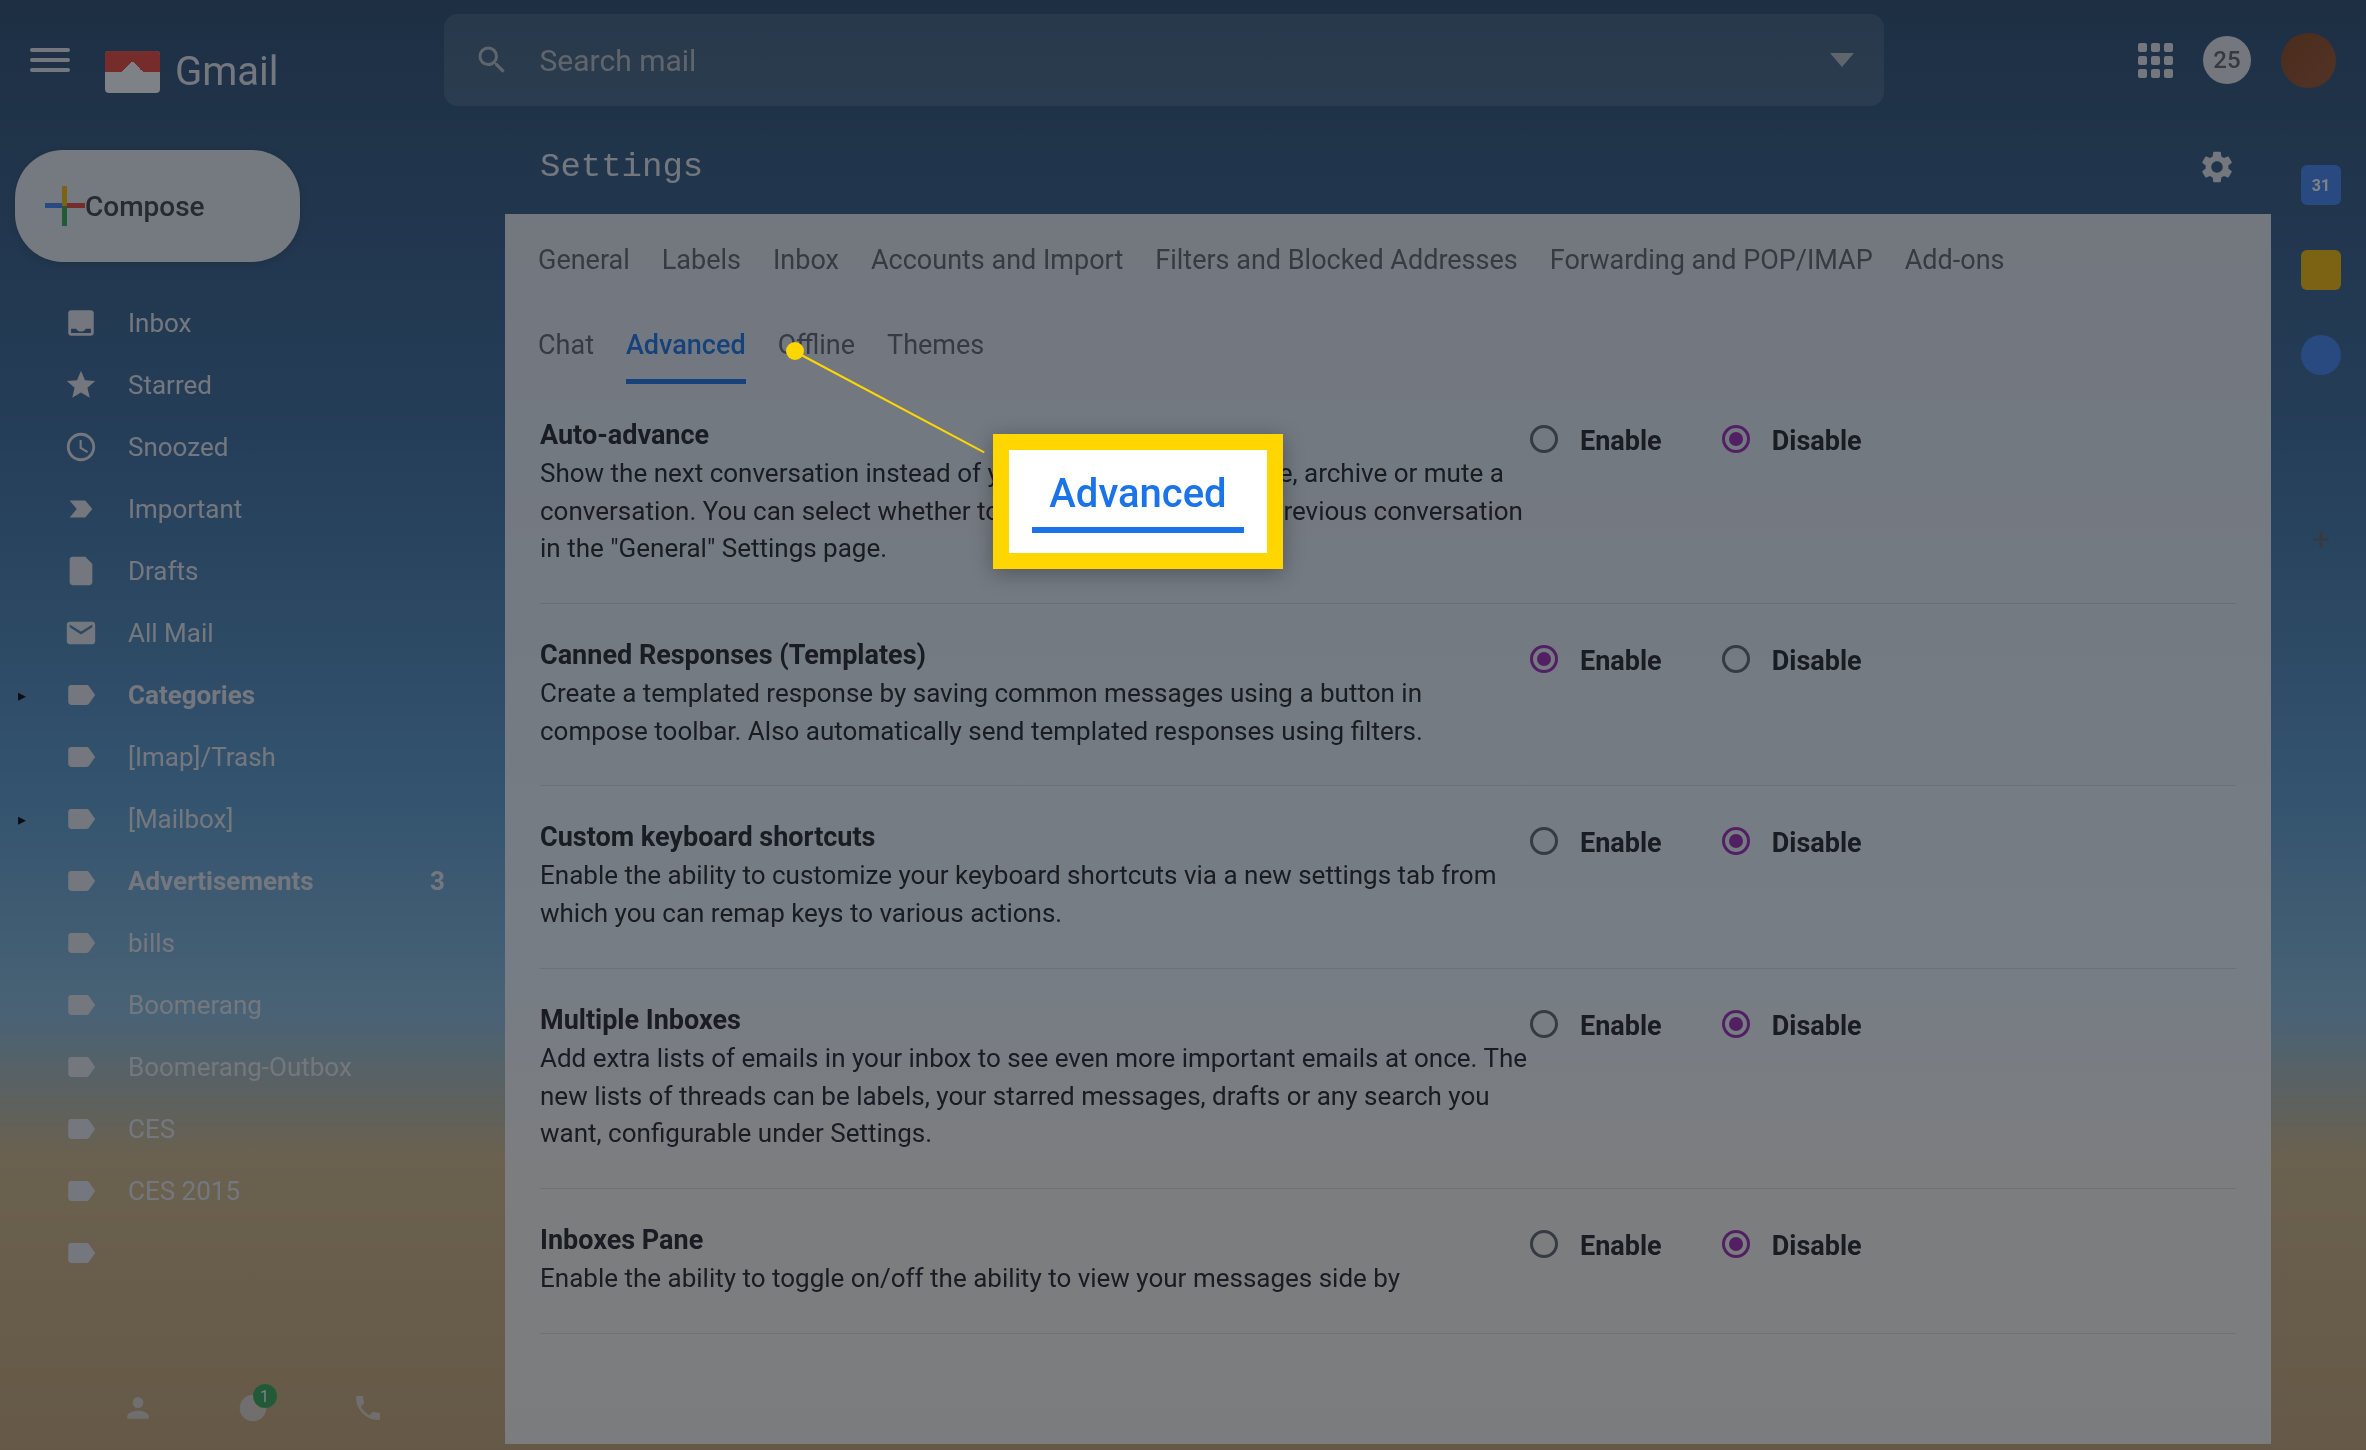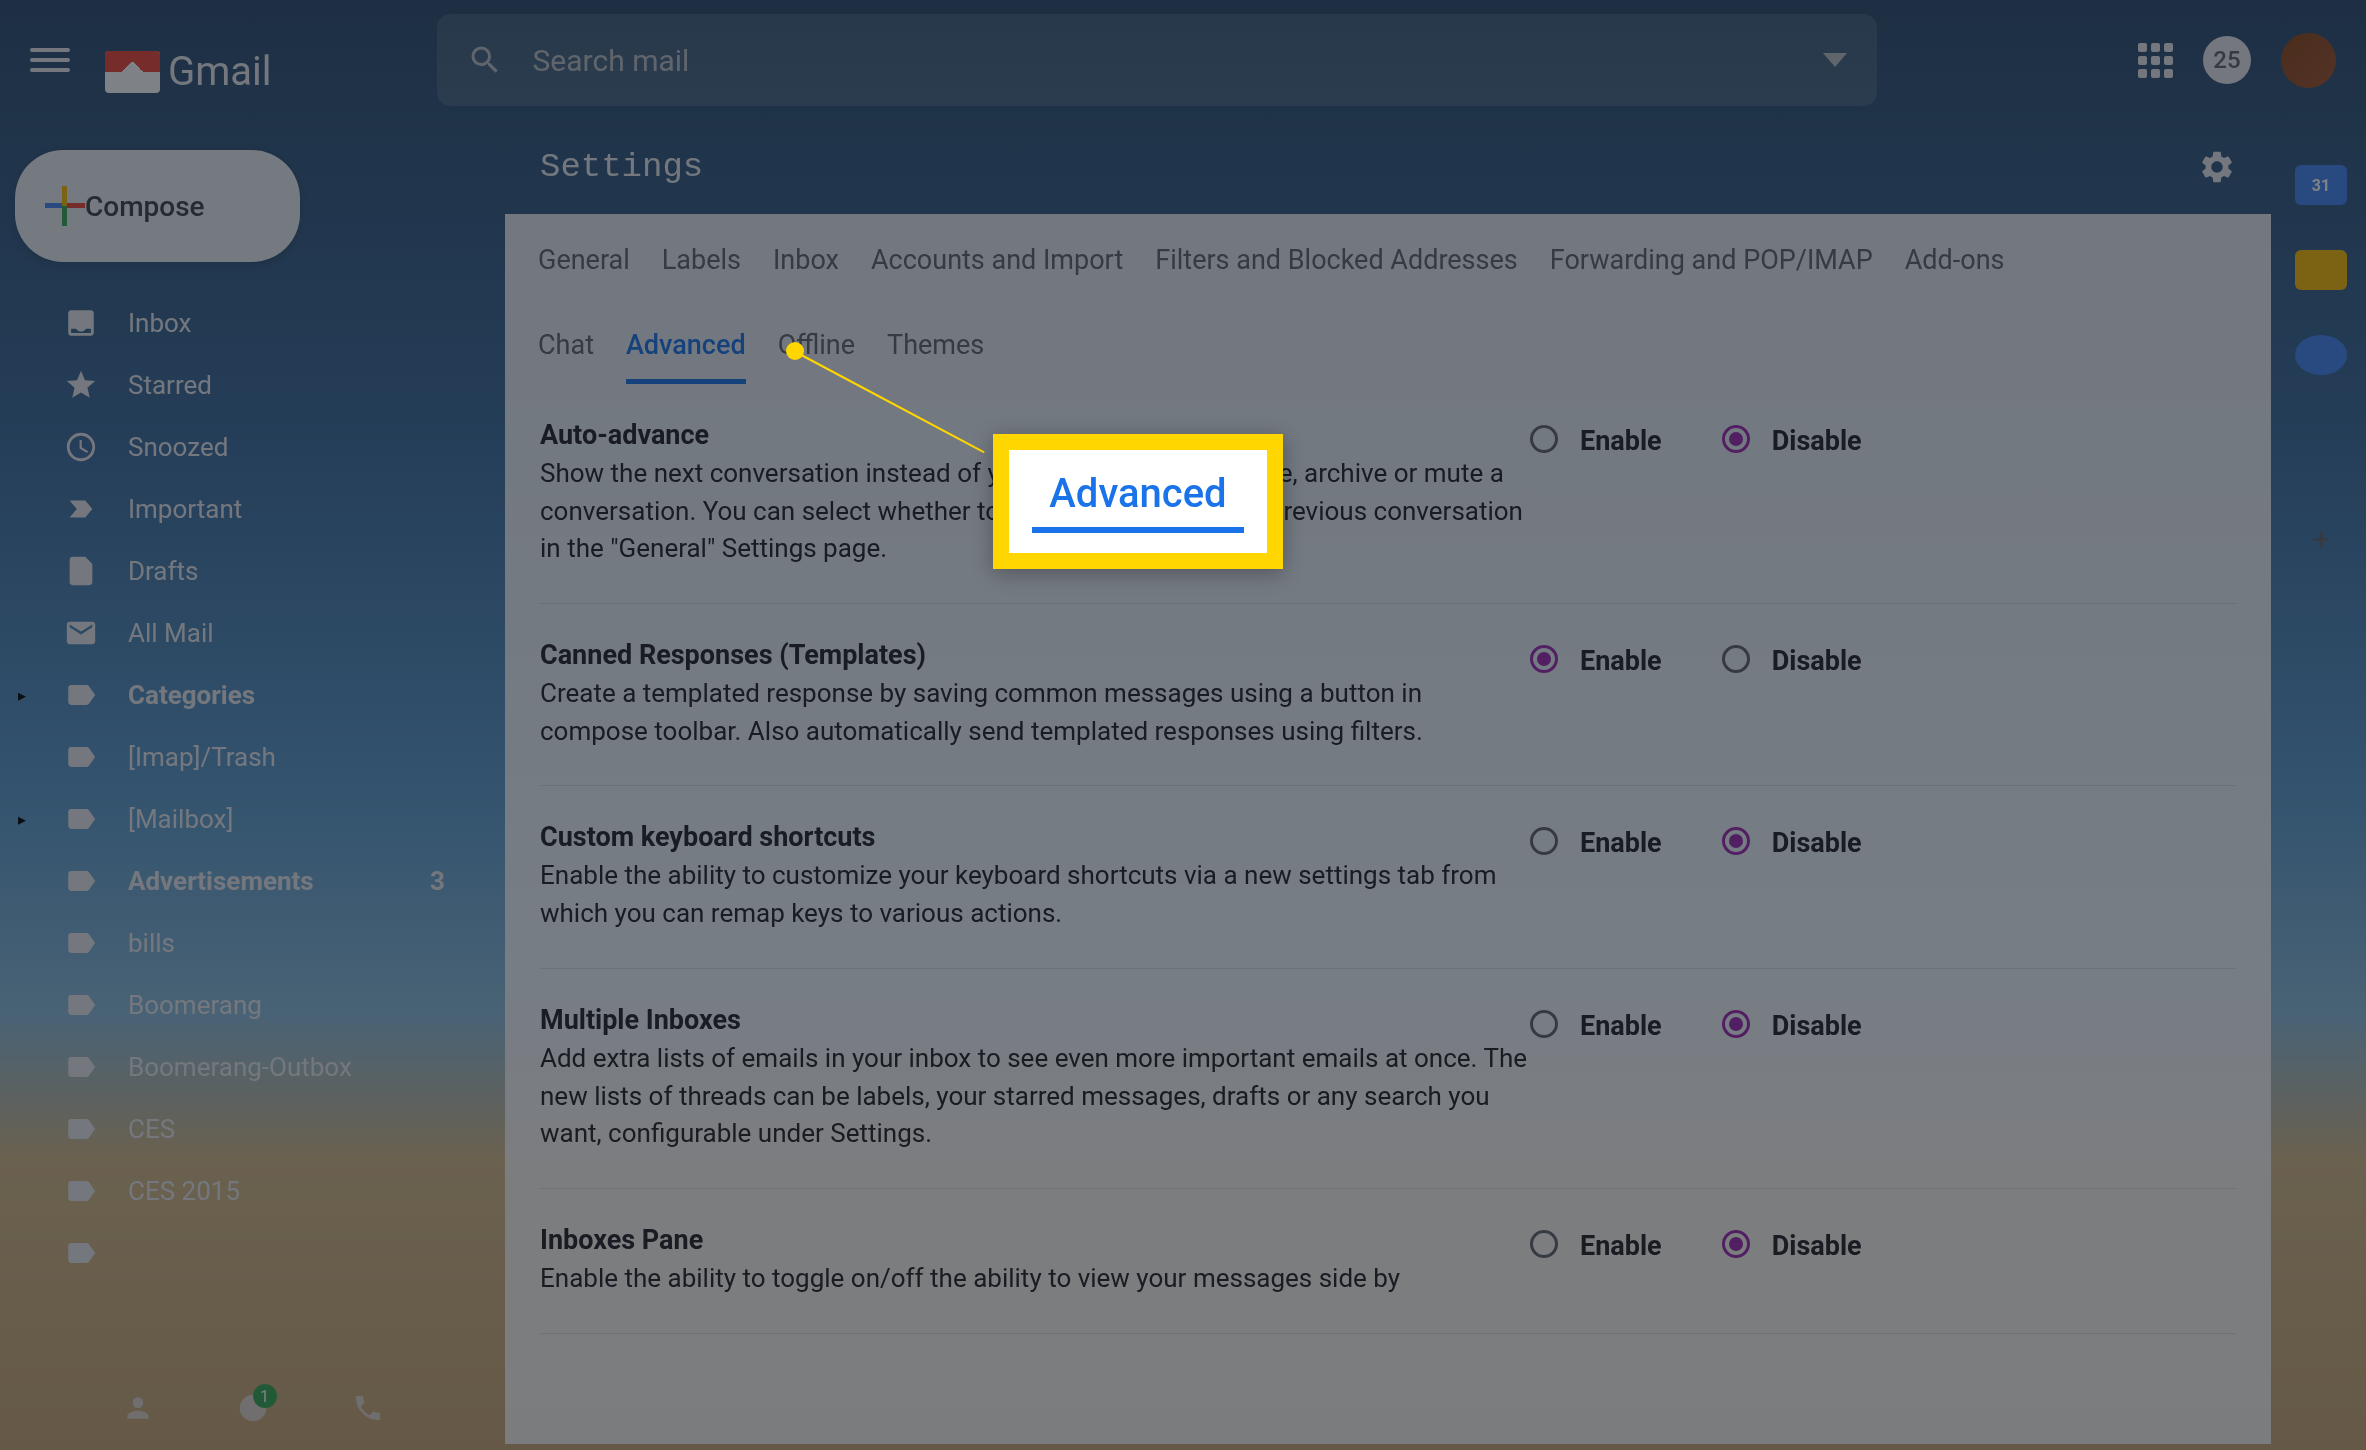--- a/index.html
+++ b/index.html
@@ -16,21 +16,21 @@
   z-index: 2;
 }
 
 .header {
   position: relative; z-index: 1;
   height: 120px; display: flex; align-items: center; padding: 0 30px;
 }
 .menu-icon { width: 40px; height: 40px; display: flex; flex-direction: column; justify-content: center; gap: 6px; cursor: pointer; margin-right: 35px; }
 .menu-icon span { height: 4px; background: #e8eaed; border-radius: 2px; }
 
-.gmail-logo { display: flex; align-items: center; gap: 8px; margin-top: 23px; }
+.gmail-logo { display: flex; align-items: center; gap: 15px; margin-top: 23px; }
 .gmail-envelope { width: 55px; height: 42px; background: #fff; border-radius: 4px; position: relative; overflow: hidden; }
 .gmail-envelope::before { content: ""; position: absolute; top: 0; left: 0; right: 0; height: 50%; background: linear-gradient(135deg, #ea4335 50%, transparent 50%), linear-gradient(-135deg, #ea4335 50%, transparent 50%); }
 .gmail-text { font-size: 40px; color: #e8eaed; font-weight: 400; }
 
 .search-bar {
   margin-left: 165px; width: 1440px; height: 92px;
   background: rgba(255,255,255,0.12); border-radius: 14px;
   display: flex; align-items: center; padding: 0 30px;
 }
 .search-bar .search-icon { width: 36px; height: 36px; margin-right: 30px; }
@@ -90,21 +90,21 @@
 .setting-title { font-size: 27px; font-weight: 700; color: #202124; margin-bottom: 4px; }
 .setting-desc { font-size: 26px; color: #202124; line-height: 1.45; }
 .setting-controls { display: flex; gap: 60px; align-items: flex-start; padding-top: 6px; }
 .radio-option { display: flex; align-items: flex-start; gap: 22px; cursor: pointer; }
 .radio-circle { width: 28px; height: 28px; border: 3px solid #5f6368; border-radius: 50%; position: relative; }
 .radio-circle.checked { border-color: #9c27b0; }
 .radio-circle.checked::after { content: ""; position: absolute; top: 4px; left: 4px; right: 4px; bottom: 4px; background: #9c27b0; border-radius: 50%; }
 .radio-label { font-size: 27px; font-weight: 700; color: #202124; }
 
 .right-rail { position: absolute; right: 0; top: 120px; width: 90px; display: flex; flex-direction: column; align-items: center; gap: 45px; padding-top: 45px; z-index: 1; }
-.rail-icon { width: 52px; height: 40px; border-radius: 6px; }
+.rail-icon { width: 40px; height: 40px; border-radius: 6px; }
 .rail-cal { background: #4285f4; display: flex; align-items: center; justify-content: center; color: #fff; font-size: 16px; font-weight: 700; }
 .rail-keep { background: #fbbc04; }
 .rail-tasks { background: #4285f4; border-radius: 50%; }
 .rail-plus { width: 38px; height: 38px; font-size: 32px; color: #5f6368; display: flex; align-items: center; justify-content: center; margin-top: 100px; }
 
 .callout {
   position: absolute; z-index: 10;
   left: 993px; top: 434px;
   width: 290px; height: 135px;
   background: #fff; border: 16px solid #ffd600;

